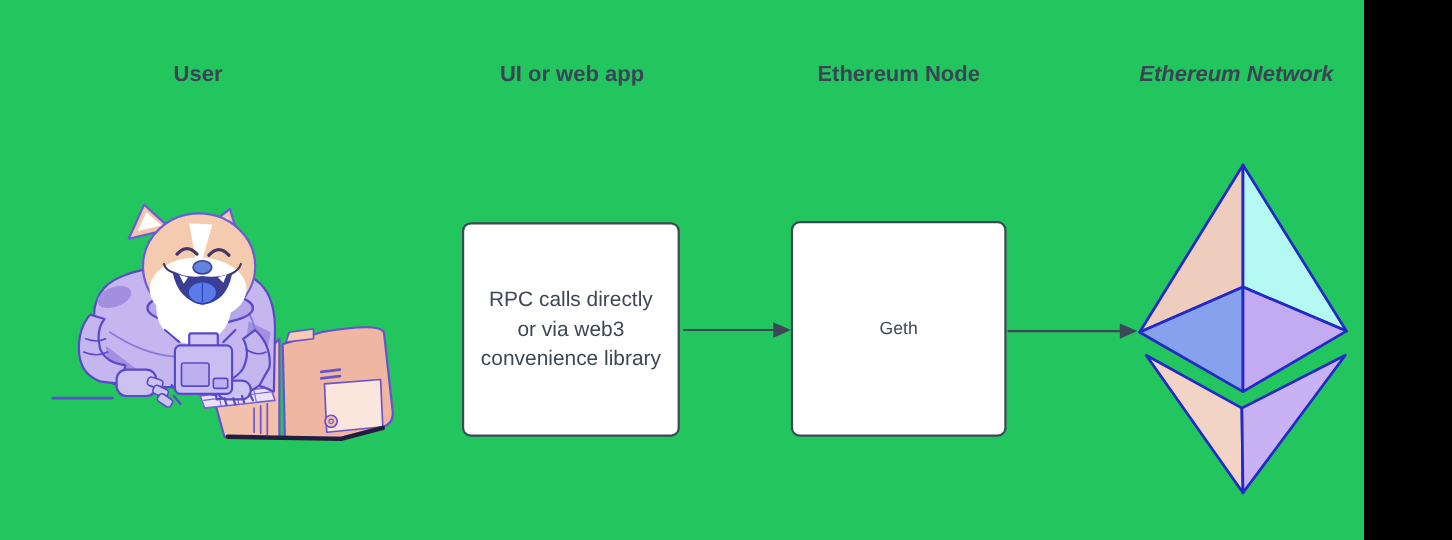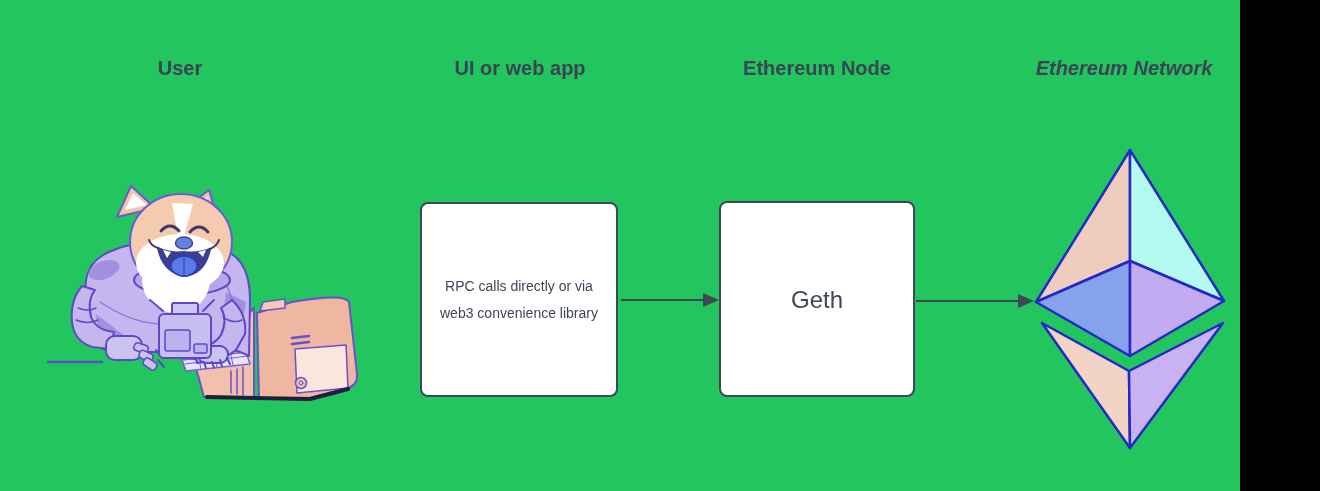--- a/index.html
+++ b/index.html
@@ -26,26 +26,26 @@
   .flowbox{
     position:absolute;
     background:#ffffff;
     border:2px solid #3e4757;
     border-radius:8px;
     display:flex;
     align-items:center;
     justify-content:center;
     text-align:center;
     color:#3e4757;
-    font-size:14px;
+    font-size:19px;
     line-height:27px;
     box-sizing:border-box;
   }
   .box-ui{left:420px;top:202px;width:198px;height:195px;padding:0 13px;}
-  .box-geth{left:719px;top:201px;width:196px;height:196px;font-size:24px;}
+  .box-geth{left:719px;top:201px;width:196px;height:196px;font-size:16px;}
   svg.overlay{position:absolute;left:0;top:0;width:1320px;height:491px;}
 </style>
 </head>
 <body>
 
 <div class="canvas">
 
   <div class="col-label lbl-user">User</div>
   <div class="col-label lbl-node">Ethereum Node</div>
   <div class="col-label lbl-ui">UI or web app</div>

